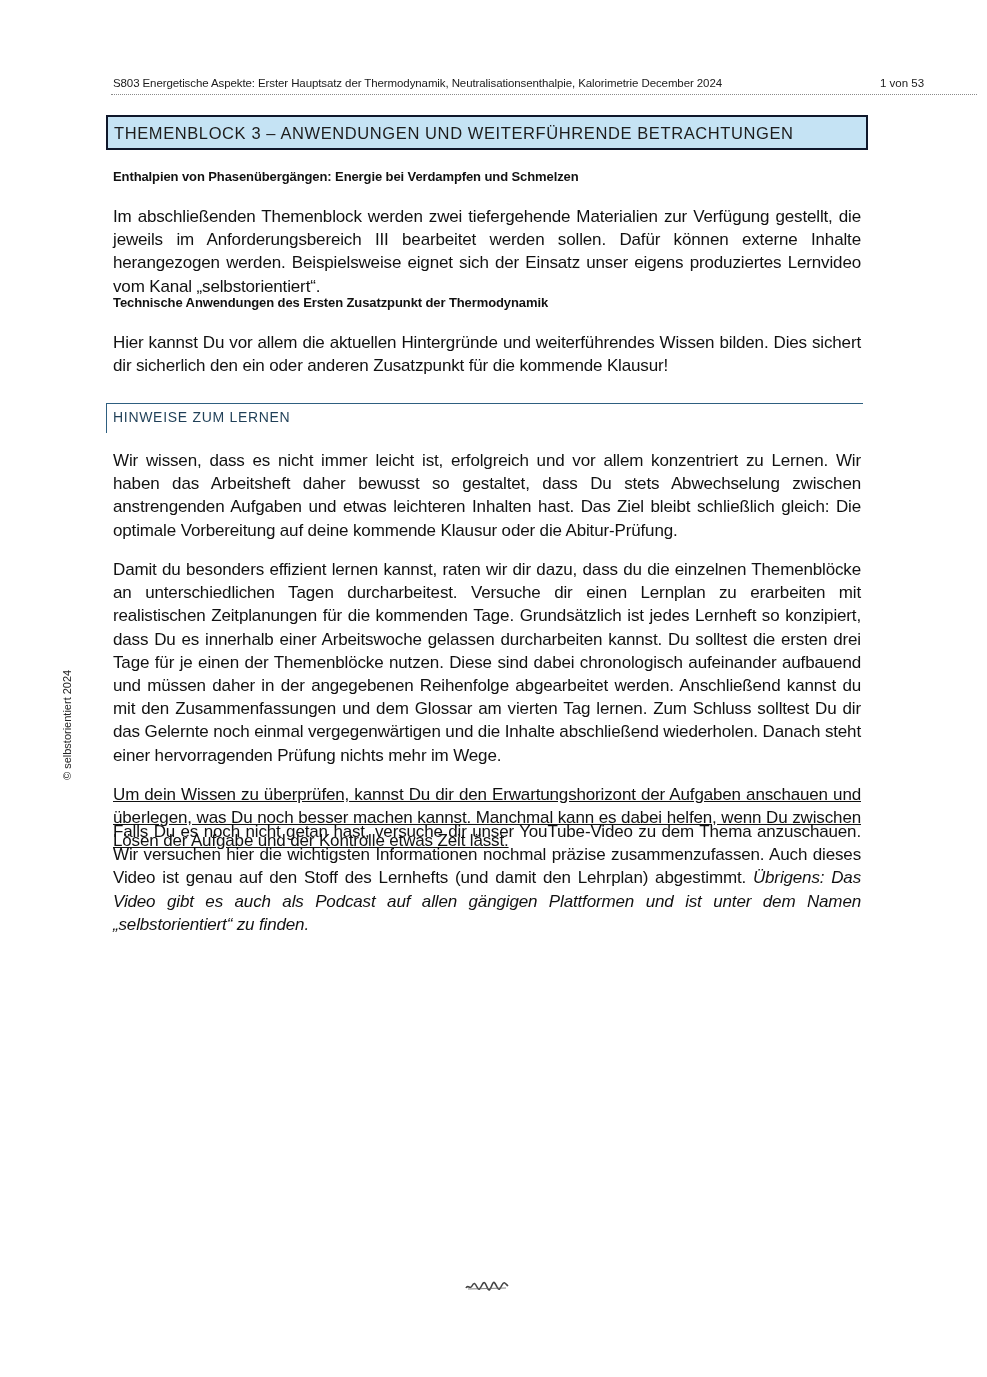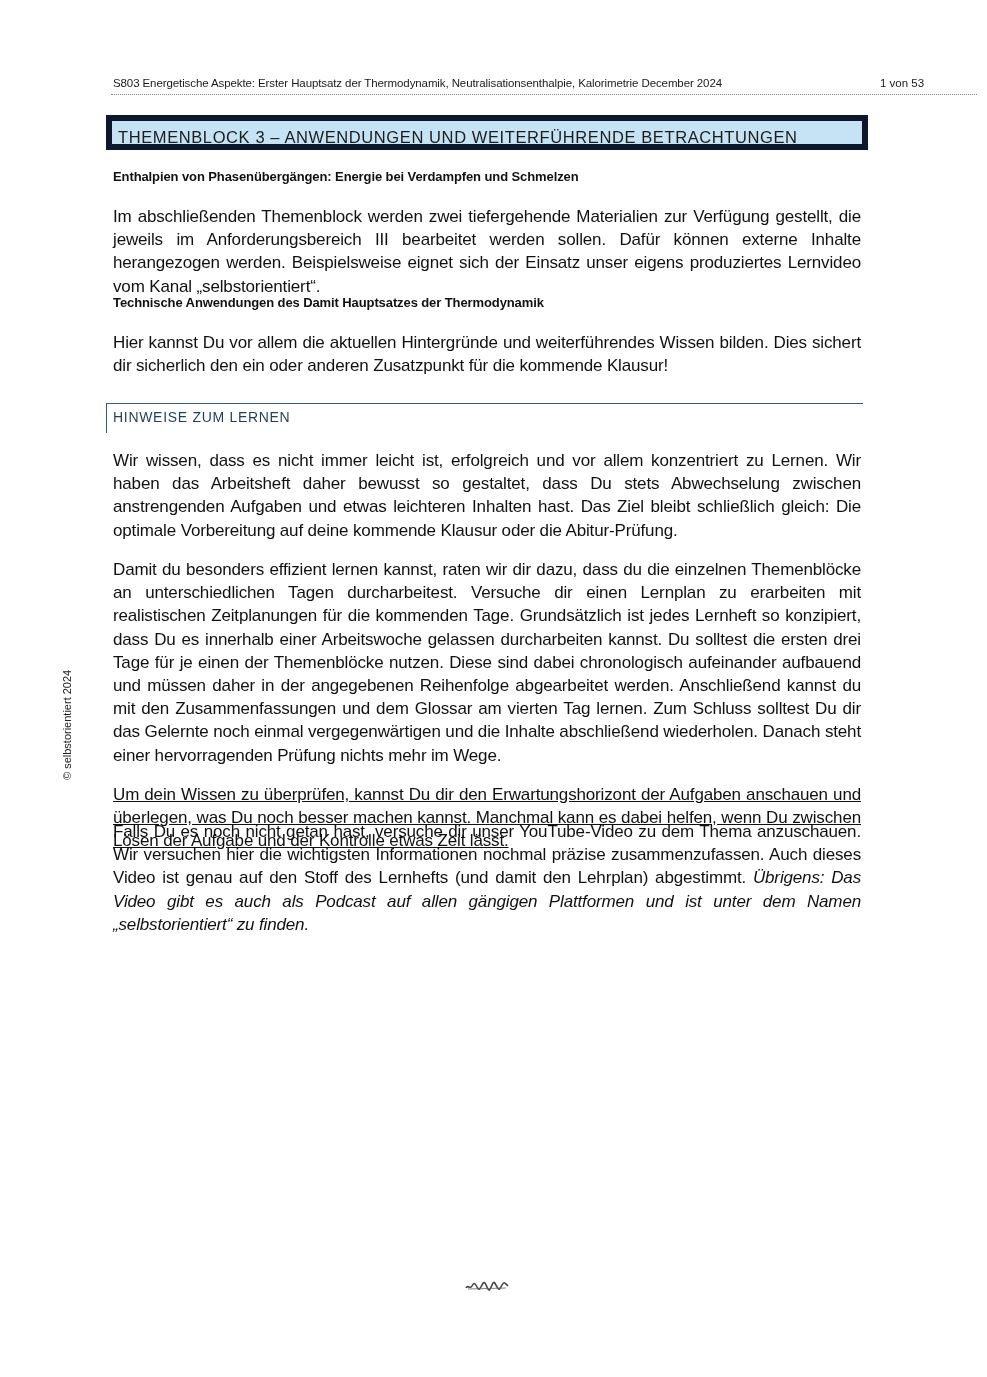--- a/index.html
+++ b/index.html
@@ -50,21 +50,21 @@
       white-space: nowrap;
       width: 130px;
     }
     .block-heading {
       position: absolute;
       left: 106px;
       top: 115px;
       width: 762px;
       height: 35px;
       background: #c5e3f4;
-      border: 6px solid #0f172a;
+      border: 2px solid #0f172a;
       box-sizing: border-box;
     }
     .block-heading span {
       position: absolute;
       left: 6px;
       top: 7px;
       font-size: 16.5px;
       letter-spacing: 0.6px;
       color: #1c1c1c;
       white-space: nowrap;
@@ -125,21 +125,21 @@
 
 <div class="side-copyright">© selbstorientiert 2024</div>
 
 <div class="block-heading">
   <span>THEMENBLOCK 3 – ANWENDUNGEN UND WEITERFÜHRENDE BETRACHTUNGEN</span>
 </div>
 
 <div class="subhead" style="top:169px;">Enthalpien von Phasenübergängen: Energie bei Verdampfen und Schmelzen</div>
 <div class="para" style="top:205px;">Im abschließenden Themenblock werden zwei tiefergehende Materialien zur Verfügung gestellt, die jeweils im Anforderungsbereich III bearbeitet werden sollen. Dafür können externe Inhalte herangezogen werden. Beispielsweise eignet sich der Einsatz unser eigens produziertes Lernvideo vom Kanal „selbstorientiert“.</div>
 
-<div class="subhead" style="top:295px;">Technische Anwendungen des Damit Hauptsatzes der Thermodynamik</div>
+<div class="subhead" style="top:295px;">Technische Anwendungen des Ersten Zusatzpunkt der Thermodynamik</div>
 <div class="para" style="top:331px;">Hier kannst Du vor allem die aktuellen Hintergründe und weiterführendes Wissen bilden. Dies sichert dir sicherlich den ein oder anderen Zusatzpunkt für die kommende Klausur!</div>
 
 <div class="hinweise">
   <span>HINWEISE ZUM LERNEN</span>
 </div>
 
 <div class="para" style="top:449px;">Wir wissen, dass es nicht immer leicht ist, erfolgreich und vor allem konzentriert zu Lernen. Wir haben das Arbeitsheft daher bewusst so gestaltet, dass Du stets Abwechselung zwischen anstrengenden Aufgaben und etwas leichteren Inhalten hast. Das Ziel bleibt schließlich gleich: Die optimale Vorbereitung auf deine kommende Klausur oder die Abitur-Prüfung.</div>
 <div class="para" style="top:558px;">Damit du besonders effizient lernen kannst, raten wir dir dazu, dass du die einzelnen Themenblöcke an unterschiedlichen Tagen durcharbeitest. Versuche dir einen Lernplan zu erarbeiten mit realistischen Zeitplanungen für die kommenden Tage. Grundsätzlich ist jedes Lernheft so konzipiert, dass Du es innerhalb einer Arbeitswoche gelassen durcharbeiten kannst. Du solltest die ersten drei Tage für je einen der Themenblöcke nutzen. Diese sind dabei chronologisch aufeinander aufbauend und müssen daher in der angegebenen Reihenfolge abgearbeitet werden. Anschließend kannst du mit den Zusammenfassungen und dem Glossar am vierten Tag lernen. Zum Schluss solltest Du dir das Gelernte noch einmal vergegenwärtigen und die Inhalte abschließend wiederholen. Danach steht einer hervorragenden Prüfung nichts mehr im Wege.</div>
 <div class="para" style="top:783px;text-decoration:underline;">Um dein Wissen zu überprüfen, kannst Du dir den Erwartungshorizont der Aufgaben anschauen und überlegen, was Du noch besser machen kannst. Manchmal kann es dabei helfen, wenn Du zwischen Lösen der Aufgabe und der Kontrolle etwas Zeit lässt.</div>
 <div class="para" style="top:820px;">

